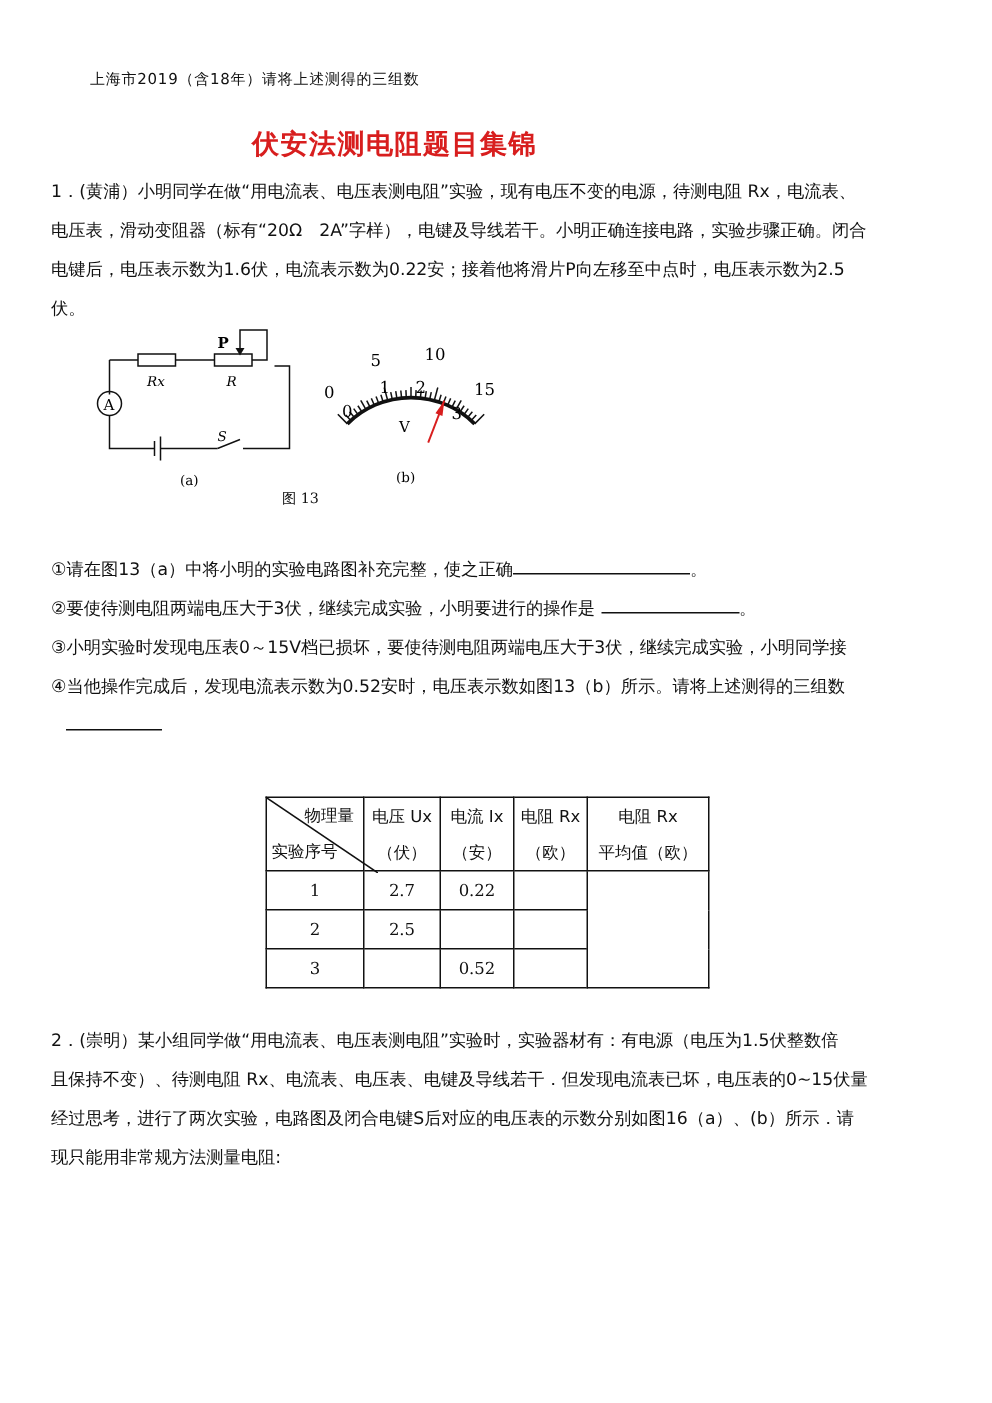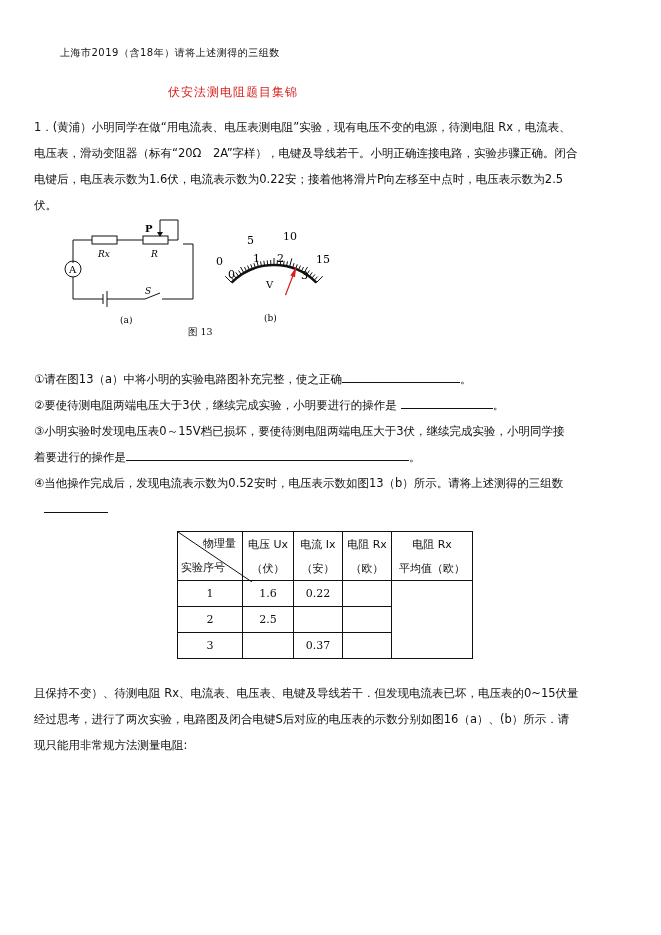--- a/index.html
+++ b/index.html
@@ -1,20 +1,20 @@
 <!DOCTYPE html>
 <html><head>
 <meta charset="utf-8">
 <style>
   html, body { margin:0; padding:0; background:#ffffff; }
   body { width:661px; height:935px; position:relative; overflow:hidden;
          font-family:"DejaVu Sans", sans-serif; color:#111; }
   .abs { position:absolute; }
   .header { left:60px; top:46px; font-size:10px; letter-spacing:0.5px; }
-  .title { left:168px; top:84px; font-size:12px; font-weight:normal; color:#d81e1e; letter-spacing:1px; }
+  .title { left:168px; top:84px; font-size:18px; font-weight:bold; color:#d81e1e; letter-spacing:1px; }
   .para { left:34px; width:600px; font-size:11.5px; line-height:26px; }
   .line { white-space:nowrap; }
   .blank { display:inline-block; border-bottom:1px solid #111; height:13px; vertical-align:baseline; }
   .fig-label { font-size:9px; font-family:"DejaVu Serif", serif; }
   table.data { position:absolute; left:177px; top:531px; border-collapse:collapse; font-size:11px; }
   table.data td { border:1px solid #111; text-align:center; height:24px; padding:0 4px; font-family:"DejaVu Serif", serif; }
   table.data tr.head td { height:24px; border-bottom:none; border-top:none; font-family:"DejaVu Sans", sans-serif; }
   table.data tr.head1 td { border-top:1px solid #111; }
   table.data tr.head2 td { border-bottom:1px solid #111; }
   table.data tr.row td { height:25px; }
@@ -111,23 +111,20 @@
   <div class="line">
     <span>①请在图13（a）中将小明的实验电路图补充完整，使之正确</span><span class="blank" style="width:118px;"></span><span>。</span>
   </div>
   <div class="line">
     <span>②要使待测电阻两端电压大于3伏，继续完成实验，小明要进行的操作是</span><span class="blank" style="width:92px; margin-left:4px;"></span><span>。</span>
   </div>
   <div class="line">
     <span>③小明实验时发现电压表0～15V档已损坏，要使待测电阻两端电压大于3伏，继续完成实验，小明同学接</span>
   </div>
   <div class="line">
-    <span>着要进行的操作是</span><span class="blank" style="width:283px;"></span><span>。</span>
-  </div>
-  <div class="line">
     <span>④当他操作完成后，发现电流表示数为0.52安时，电压表示数如图13（b）所示。请将上述测得的三组数</span>
   </div>
   <div class="line">
     <span class="blank" style="width:64px; margin-left:10px;"></span>
   </div>
 </div>
 
 <table class="data">
   <tbody>
       <tr class="head head1">
@@ -144,37 +141,38 @@
     <td style="width:72px;">电阻 Rx</td>
   </tr>
   <tr class="head head2">
     <td>（伏）</td>
     <td>（安）</td>
     <td>（欧）</td>
     <td>平均值（欧）</td>
   </tr>
   <tr class="row">
     <td>1</td>
-    <td>1.6</td>
+    <td>2.7</td>
     <td>0.22</td>
     <td></td>
     <td rowspan="3"></td>
   </tr>
   <tr class="row">
     <td>2</td>
     <td>2.5</td>
     <td></td>
     <td></td>
   </tr>
   <tr class="row">
     <td>3</td>
     <td></td>
-    <td>0.37</td>
+    <td>0.52</td>
     <td></td>
   </tr>
 </tbody>
   </table>
 
 <div class="abs para" style="top:680px;">
+  <div class="line">2．(崇明）某小组同学做“用电流表、电压表测电阻”实验时，实验器材有：有电源（电压为1.5伏整数倍</div>
   <div class="line">且保持不变）、待测电阻 Rx、电流表、电压表、电键及导线若干．但发现电流表已坏，电压表的0~15伏量</div>
   <div class="line">经过思考，进行了两次实验，电路图及闭合电键S后对应的电压表的示数分别如图16（a）、(b）所示．请</div>
   <div class="line">现只能用非常规方法测量电阻:</div>
 </div>
 
 </body></html>

